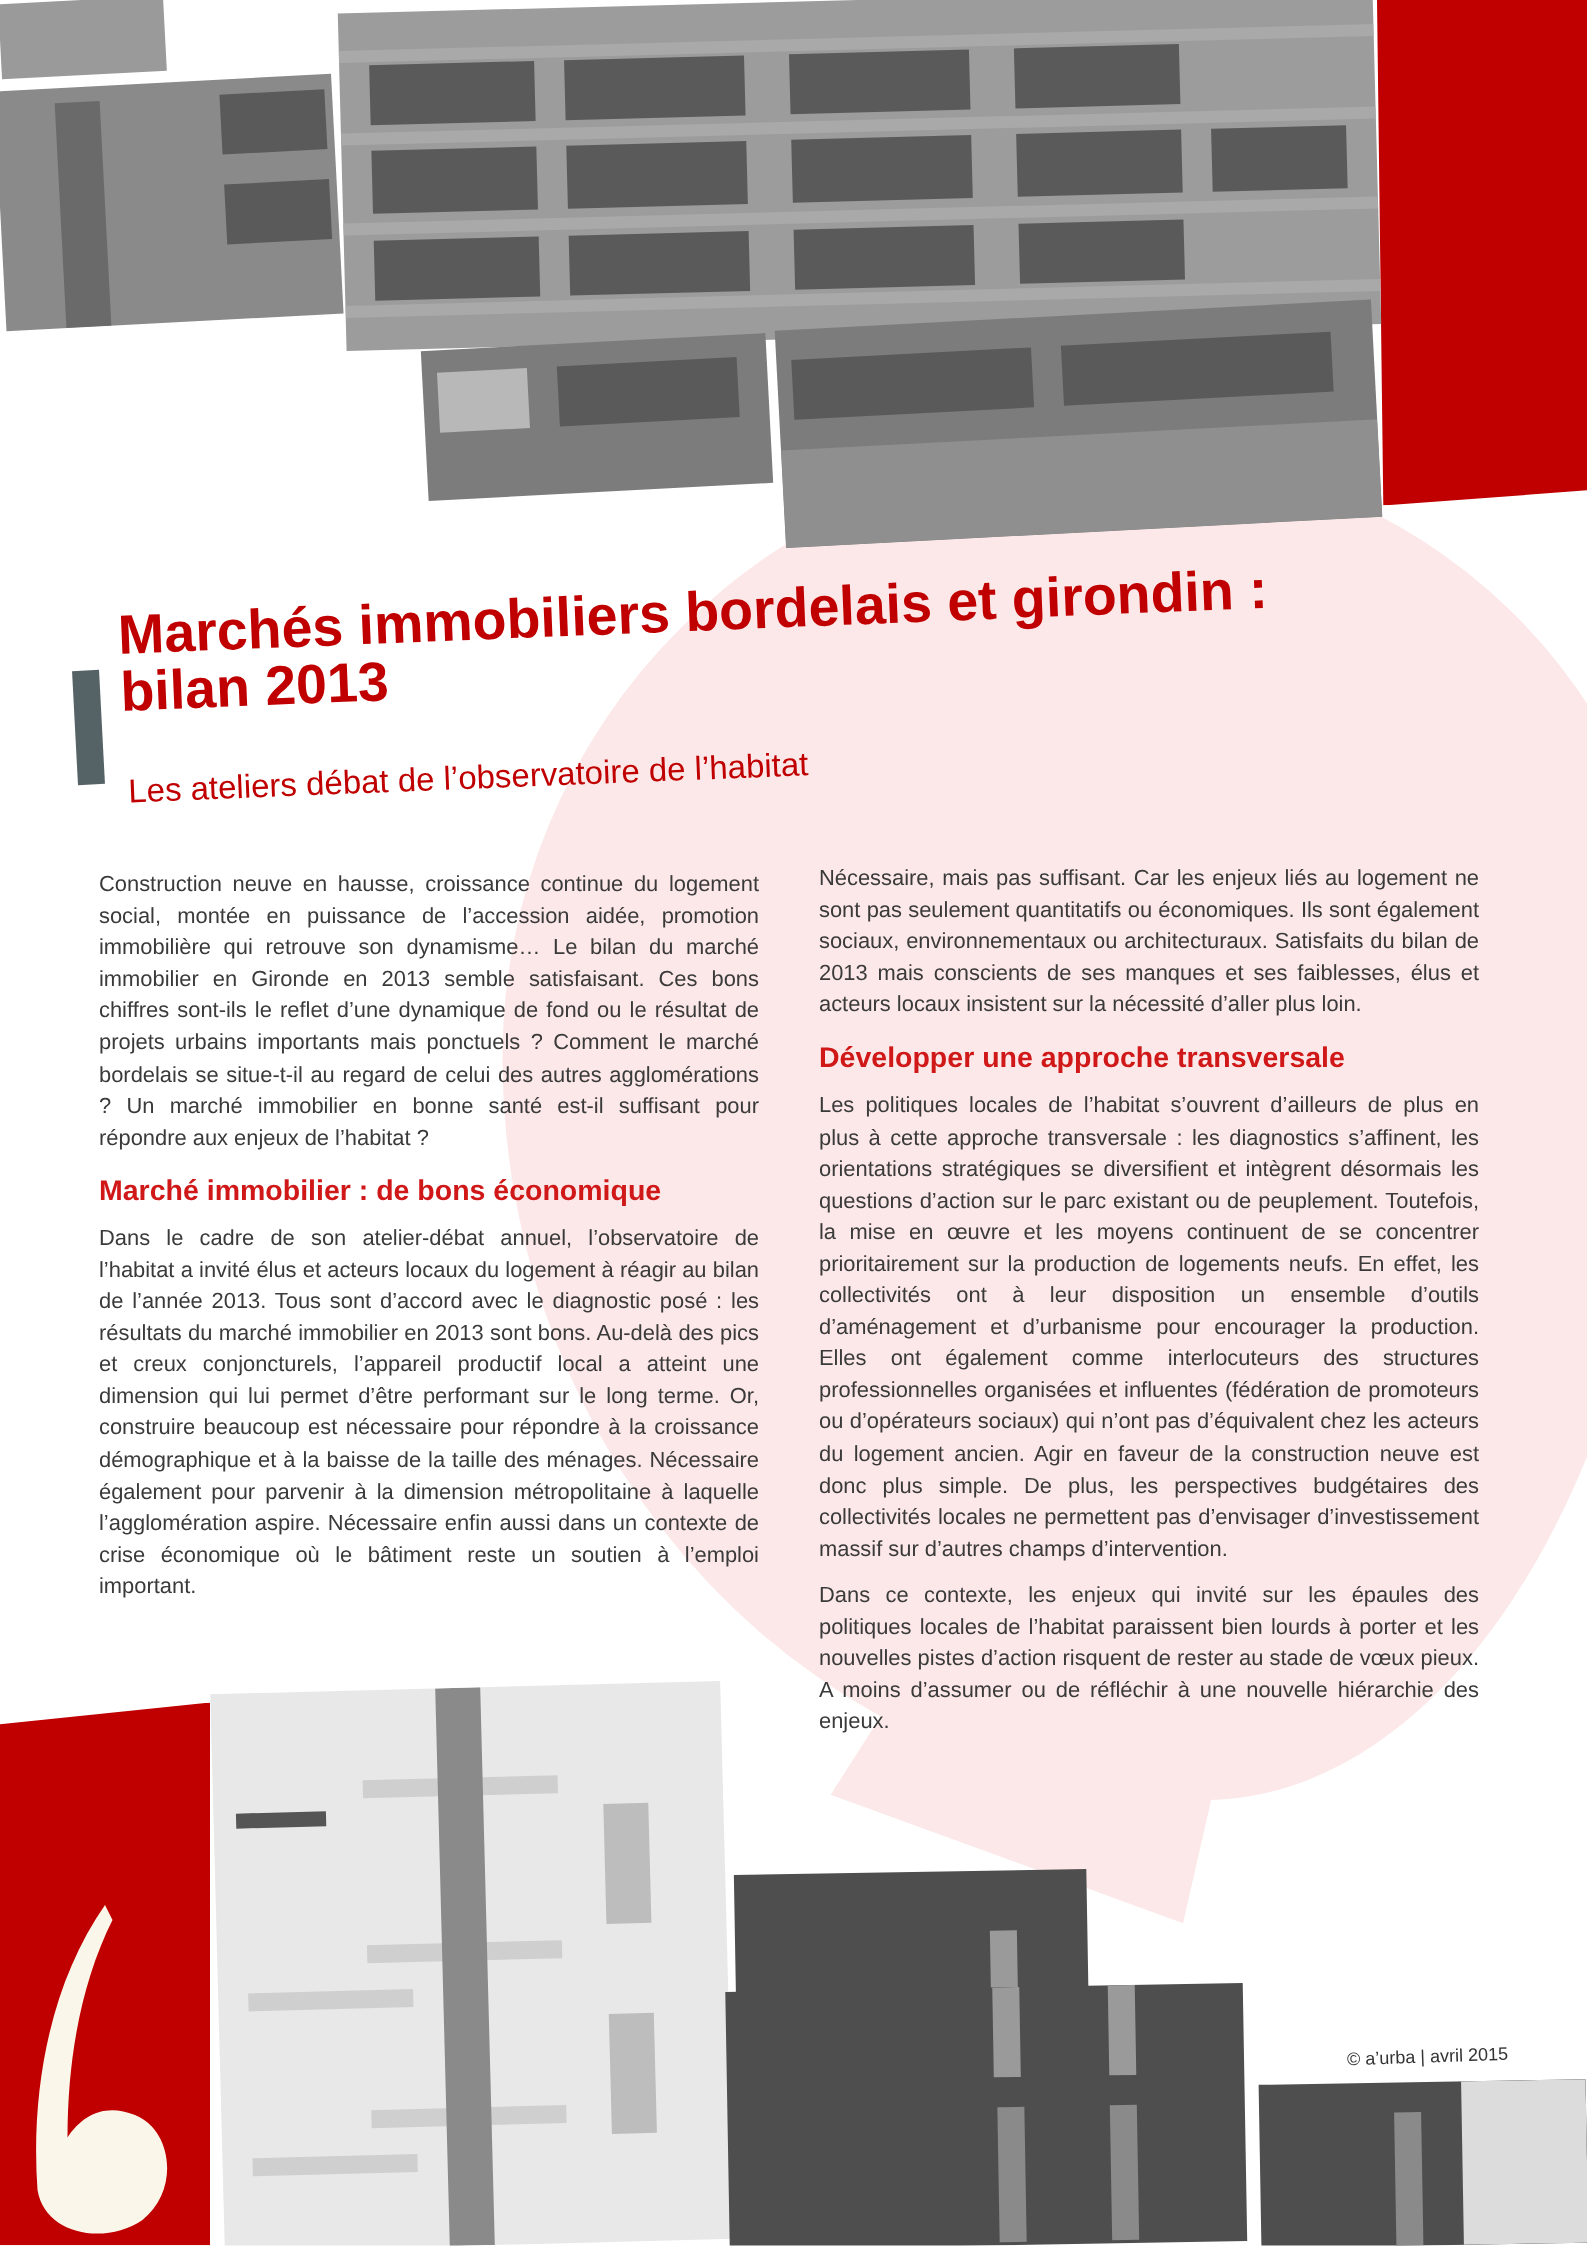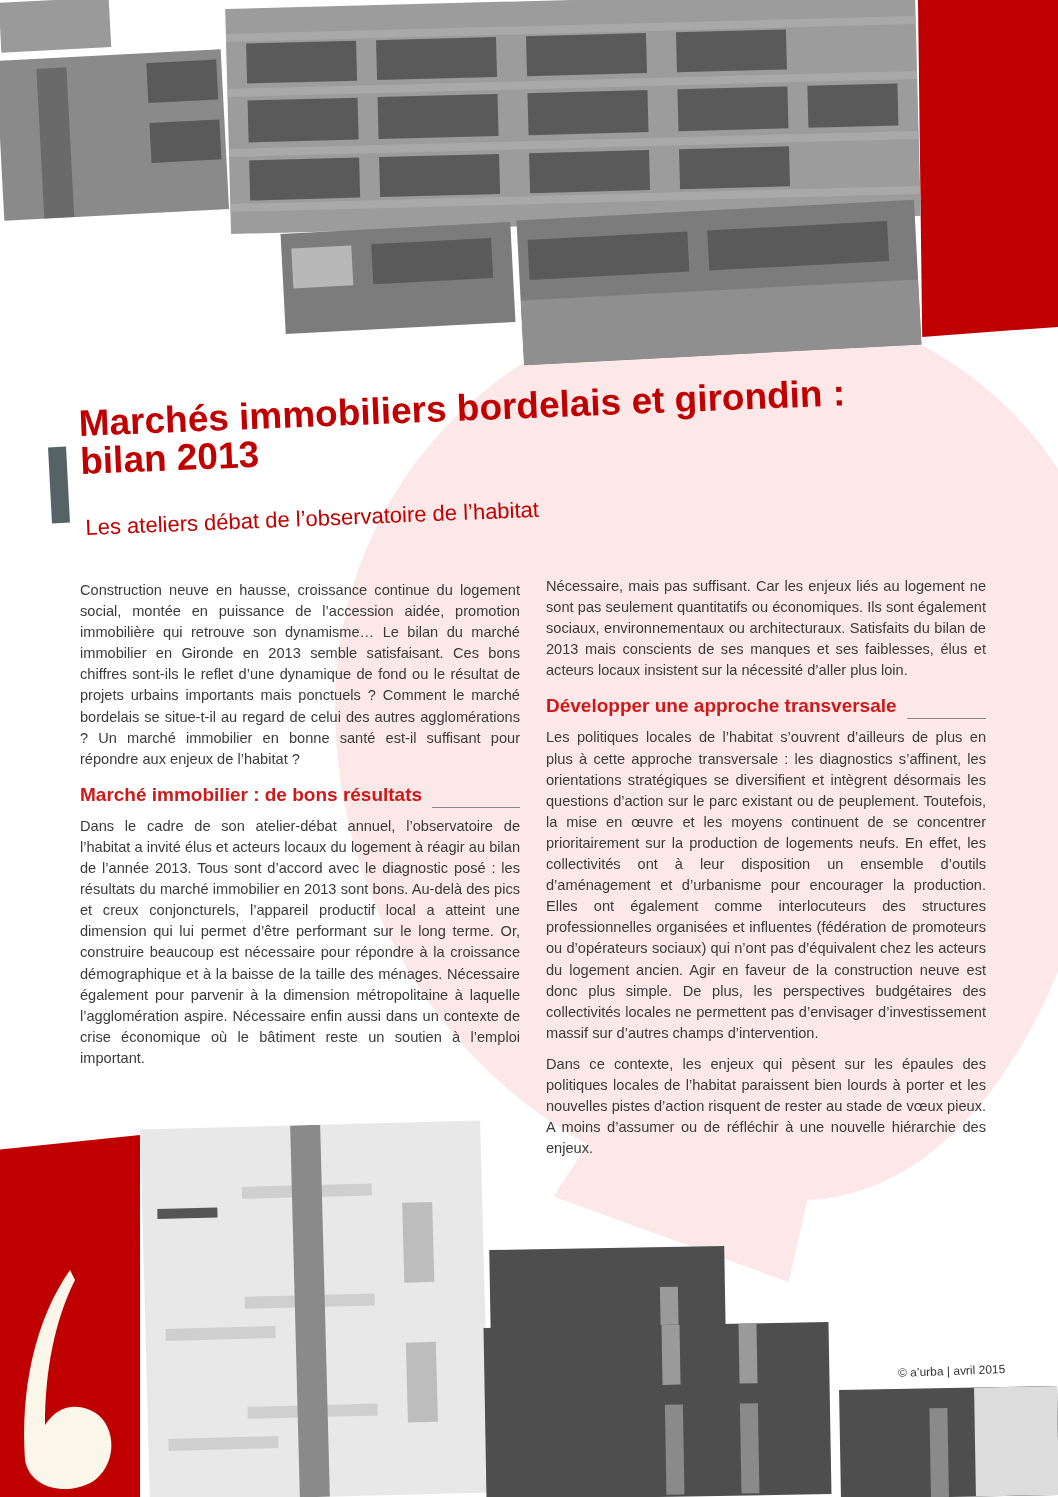--- a/index.html
+++ b/index.html
@@ -32,24 +32,24 @@
               font-size:37px; line-height:38px; transform:rotate(-2.3deg); transform-origin:left top; }
   .subtitle { position:absolute; left:85px; top:515px; color:#c00000; font-size:22px;
               transform:rotate(-2.3deg); transform-origin:left top; }
   .mini-quote { position:absolute; left:50px; top:447px; width:18px; height:76px; background:#556266;
                 transform:rotate(-3deg); }
 
   
   .col { position:absolute; width:440px; font-size:14.6px; line-height:21.1px; color:#3a3a3a;
          text-align:justify; }
   .col p { margin:0 0 10px 0; }
-  .col-left { left:80px; top:580px; }
+  .col-left { left:66px; top:580px; }
   .col-right { left:546px; top:576px; }
   h2.section { color:#d01818; font-size:19px; font-weight:bold; margin:12px 0 8px 0; display:flex;
-               align-items:flex-end; white-space:nowrap; line-height:26px; }
+               align-items:flex-start; white-space:nowrap; line-height:26px;flex-direction:column; }
   h2.section .rule { flex:1; height:1px; background:#8a8a8a; margin-left:10px; }
 
   .credit { position:absolute; left:898px; top:1364px; font-size:12px; color:#333;
             transform:rotate(-2deg); }
 </style>
 </head>
 <body>
 
 <div class="pink-bg"></div>
 <div class="pink-tail"></div>
@@ -96,34 +96,34 @@
 <div class="mini-quote"></div>
 <div class="headline">
   <div>Marchés immobiliers bordelais et girondin :</div>
   <div>bilan 2013</div>
 </div>
 <div class="subtitle">Les ateliers débat de l’observatoire de l’habitat</div>
 
 <div class="col col-left">
   <p>Construction neuve en hausse, croissance continue du logement social, montée en puissance de l’accession aidée, promotion immobilière qui retrouve son dynamisme… Le bilan du marché immobilier en Gironde en 2013 semble satisfaisant. Ces bons chiffres sont-ils le reflet d’une dynamique de fond ou le résultat de projets urbains importants mais ponctuels ? Comment le marché bordelais se situe-t-il au regard de celui des autres agglomérations ? Un marché immobilier en bonne santé est-il suffisant pour répondre aux enjeux de l’habitat ?</p>
   <h2 class="section">
-    <span>Marché immobilier : de bons résultats</span>
+    <span>Marché immobilier : de bons économique</span>
     <span class="rule"></span>
   </h2>
   <p>Dans le cadre de son atelier-débat annuel, l’observatoire de l’habitat a invité élus et acteurs locaux du logement à réagir au bilan de l’année 2013. Tous sont d’accord avec le diagnostic posé : les résultats du marché immobilier en 2013 sont bons. Au-delà des pics et creux conjoncturels, l’appareil productif local a atteint une dimension qui lui permet d’être performant sur le long terme. Or, construire beaucoup est nécessaire pour répondre à la croissance démographique et à la baisse de la taille des ménages. Nécessaire également pour parvenir à la dimension métropolitaine à laquelle l’agglomération aspire. Nécessaire enfin aussi dans un contexte de crise économique où le bâtiment reste un soutien à l’emploi important.</p>
 </div>
 
 <div class="col col-right">
   <p>Nécessaire, mais pas suffisant. Car les enjeux liés au logement ne sont pas seulement quantitatifs ou économiques. Ils sont également sociaux, environnementaux ou architecturaux. Satisfaits du bilan de 2013 mais conscients de ses manques et ses faiblesses, élus et acteurs locaux insistent sur la nécessité d’aller plus loin.</p>
   <h2 class="section">
     <span>Développer une approche transversale</span>
     <span class="rule"></span>
   </h2>
   <p>Les politiques locales de l’habitat s’ouvrent d’ailleurs de plus en plus à cette approche transversale : les diagnostics s’affinent, les orientations stratégiques se diversifient et intègrent désormais les questions d’action sur le parc existant ou de peuplement. Toutefois, la mise en œuvre et les moyens continuent de se concentrer prioritairement sur la production de logements neufs. En effet, les collectivités ont à leur disposition un ensemble d’outils d’aménagement et d’urbanisme pour encourager la production. Elles ont également comme interlocuteurs des structures professionnelles organisées et influentes (fédération de promoteurs ou d’opérateurs sociaux) qui n’ont pas d’équivalent chez les acteurs du logement ancien. Agir en faveur de la construction neuve est donc plus simple. De plus, les perspectives budgétaires des collectivités locales ne permettent pas d’envisager d’investissement massif sur d’autres champs d’intervention.</p>
-  <p>Dans ce contexte, les enjeux qui pèsent sur les épaules des politiques locales de l’habitat paraissent bien lourds à porter et les nouvelles pistes d’action risquent de rester au stade de vœux pieux. A moins d’assumer ou de réfléchir à une nouvelle hiérarchie des enjeux.</p>
+  <p>Dans ce contexte, les enjeux qui invité sur les épaules des politiques locales de l’habitat paraissent bien lourds à porter et les nouvelles pistes d’action risquent de rester au stade de vœux pieux. A moins d’assumer ou de réfléchir à une nouvelle hiérarchie des enjeux.</p>
 </div>
 
 <div class="red-bottom"></div>
 <svg class="quote-glyph" viewBox="0 0 120 257">
   <path d="M60 30 C 25 80, 10 150, 15 220 C 20 250, 60 257, 85 240 C 110 220, 105 180, 80 170 C 60 162, 45 170, 35 185 C 35 130, 45 80, 65 40 Z" fill="#faf6ea"></path>
 </svg>
 
 <div class="photo light" style="left:145px;top:1125px;width:340px;height:372px;transform:rotate(-1.5deg);">
   <div class="win" style="left:15px;top:80px;width:60px;height:10px;background:#555;"></div>
   <div class="win" style="left:100px;top:60px;width:130px;height:12px;background:#cfcfcf;"></div>

